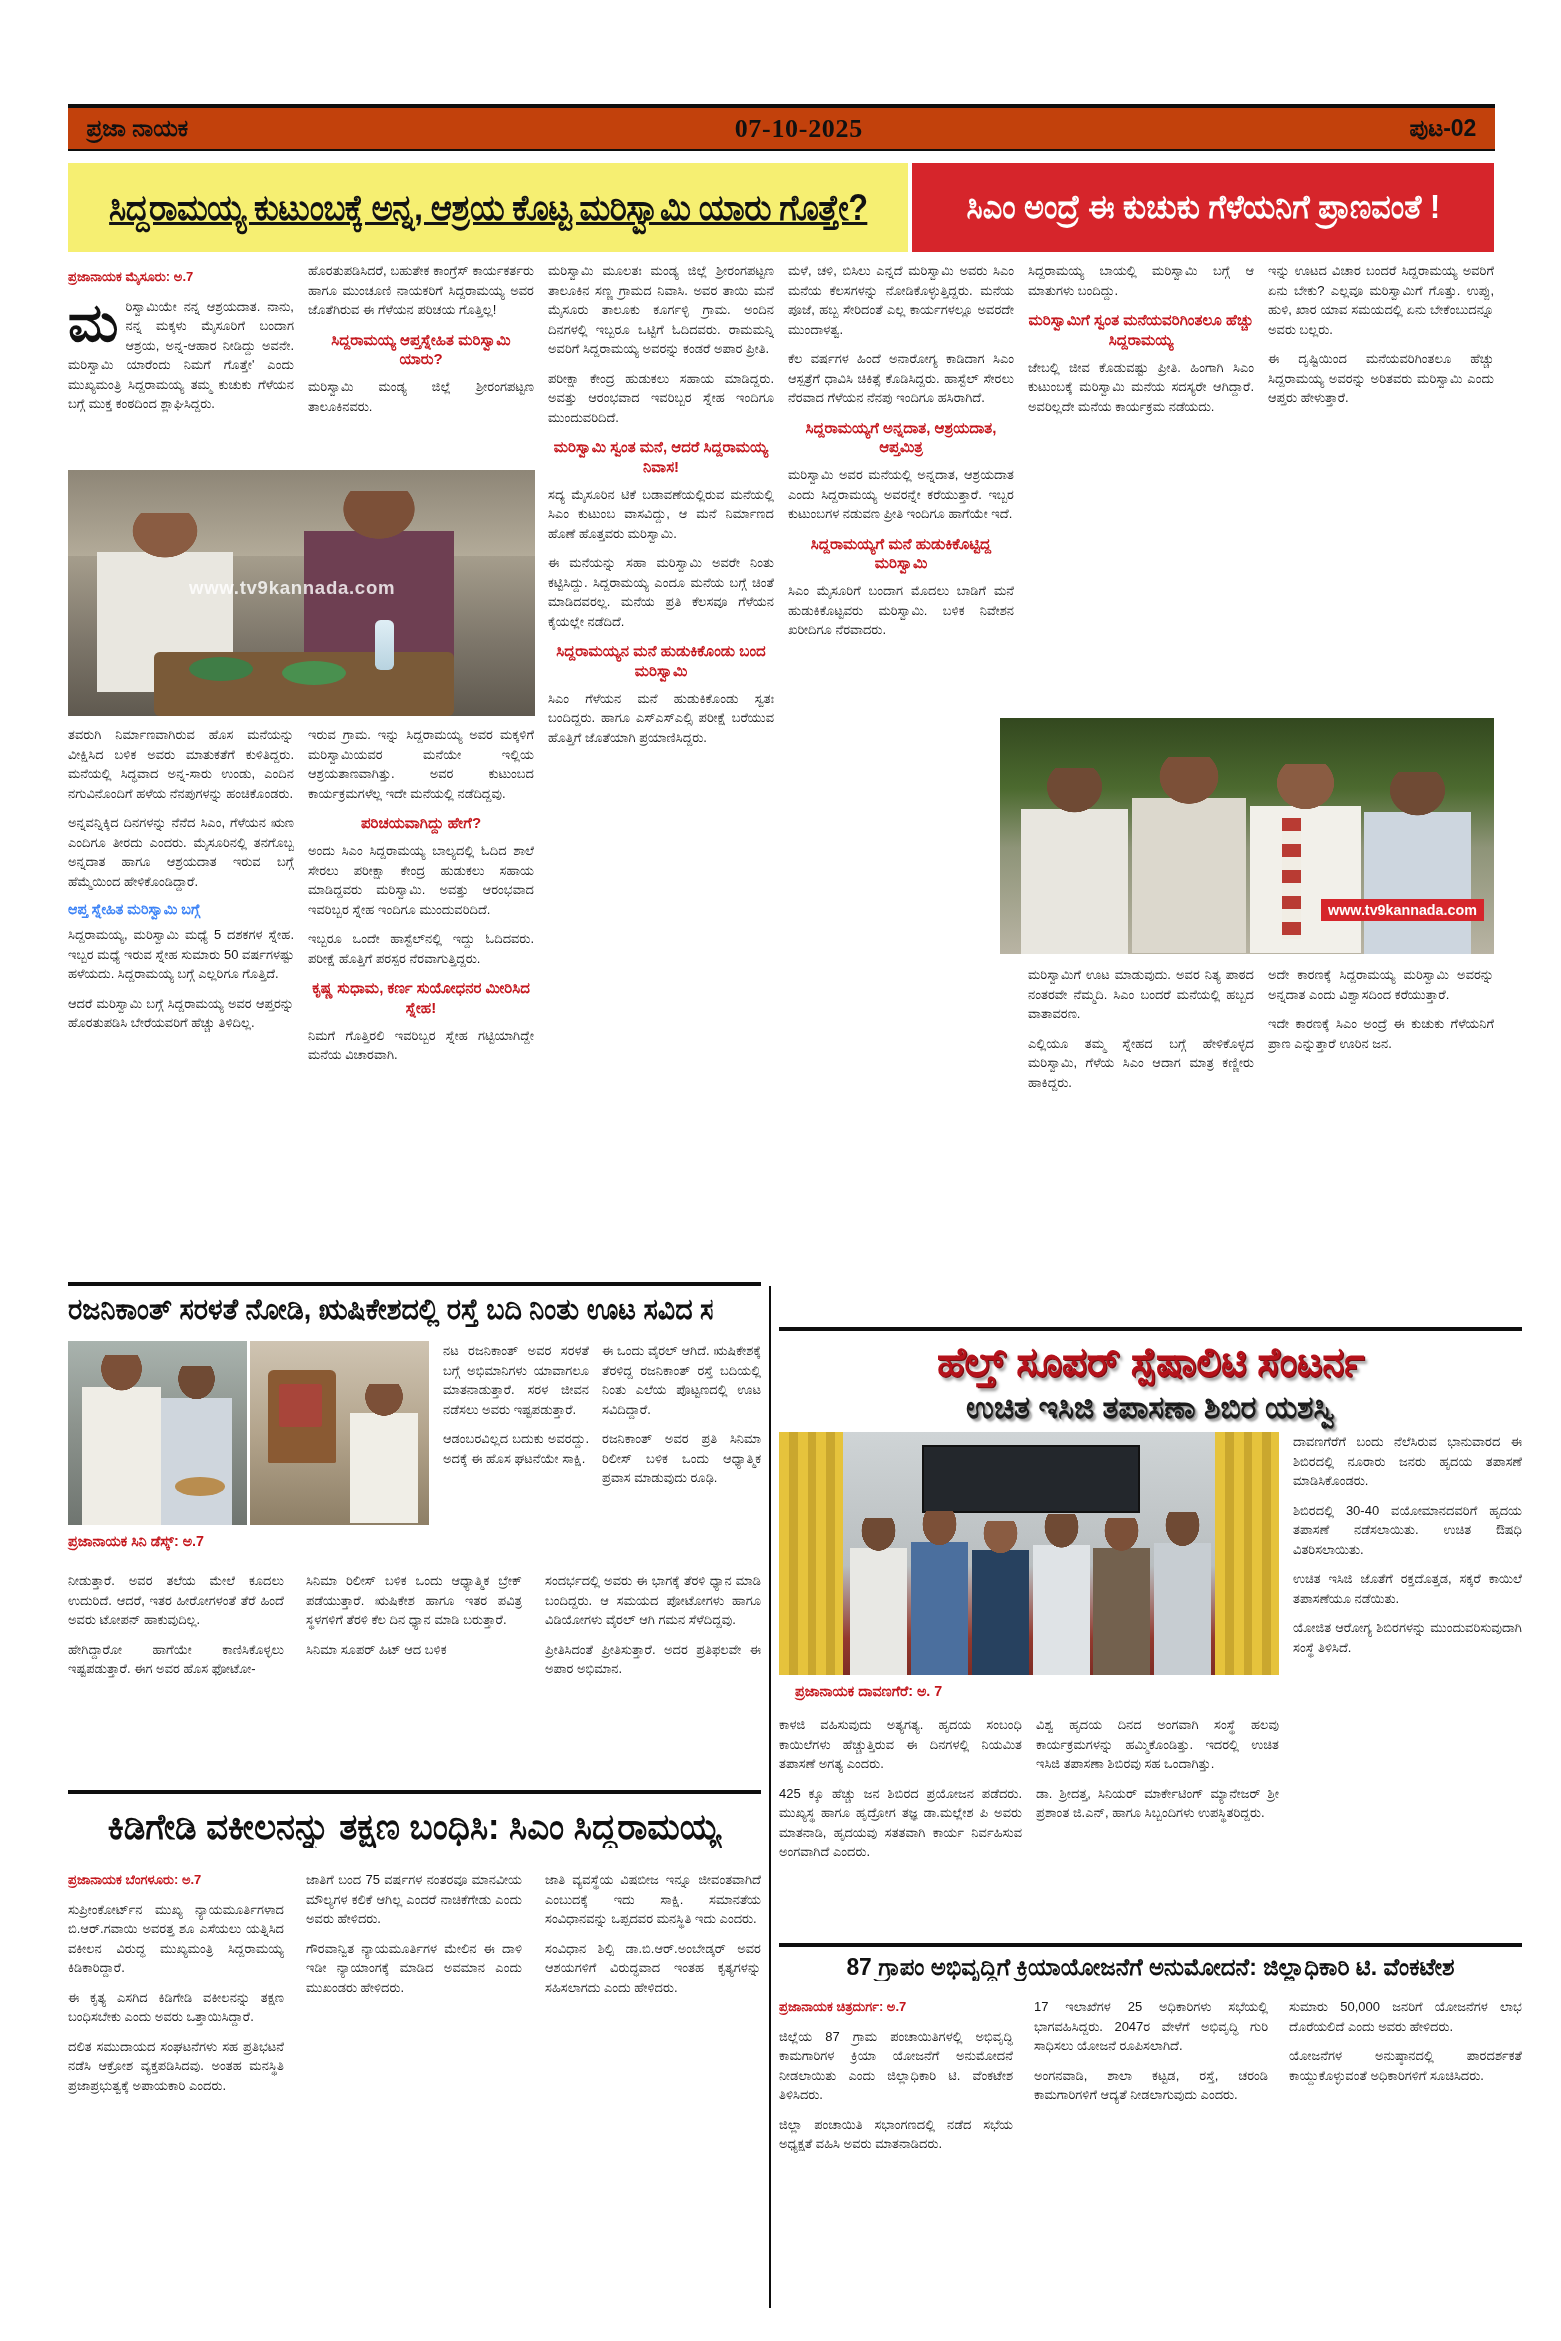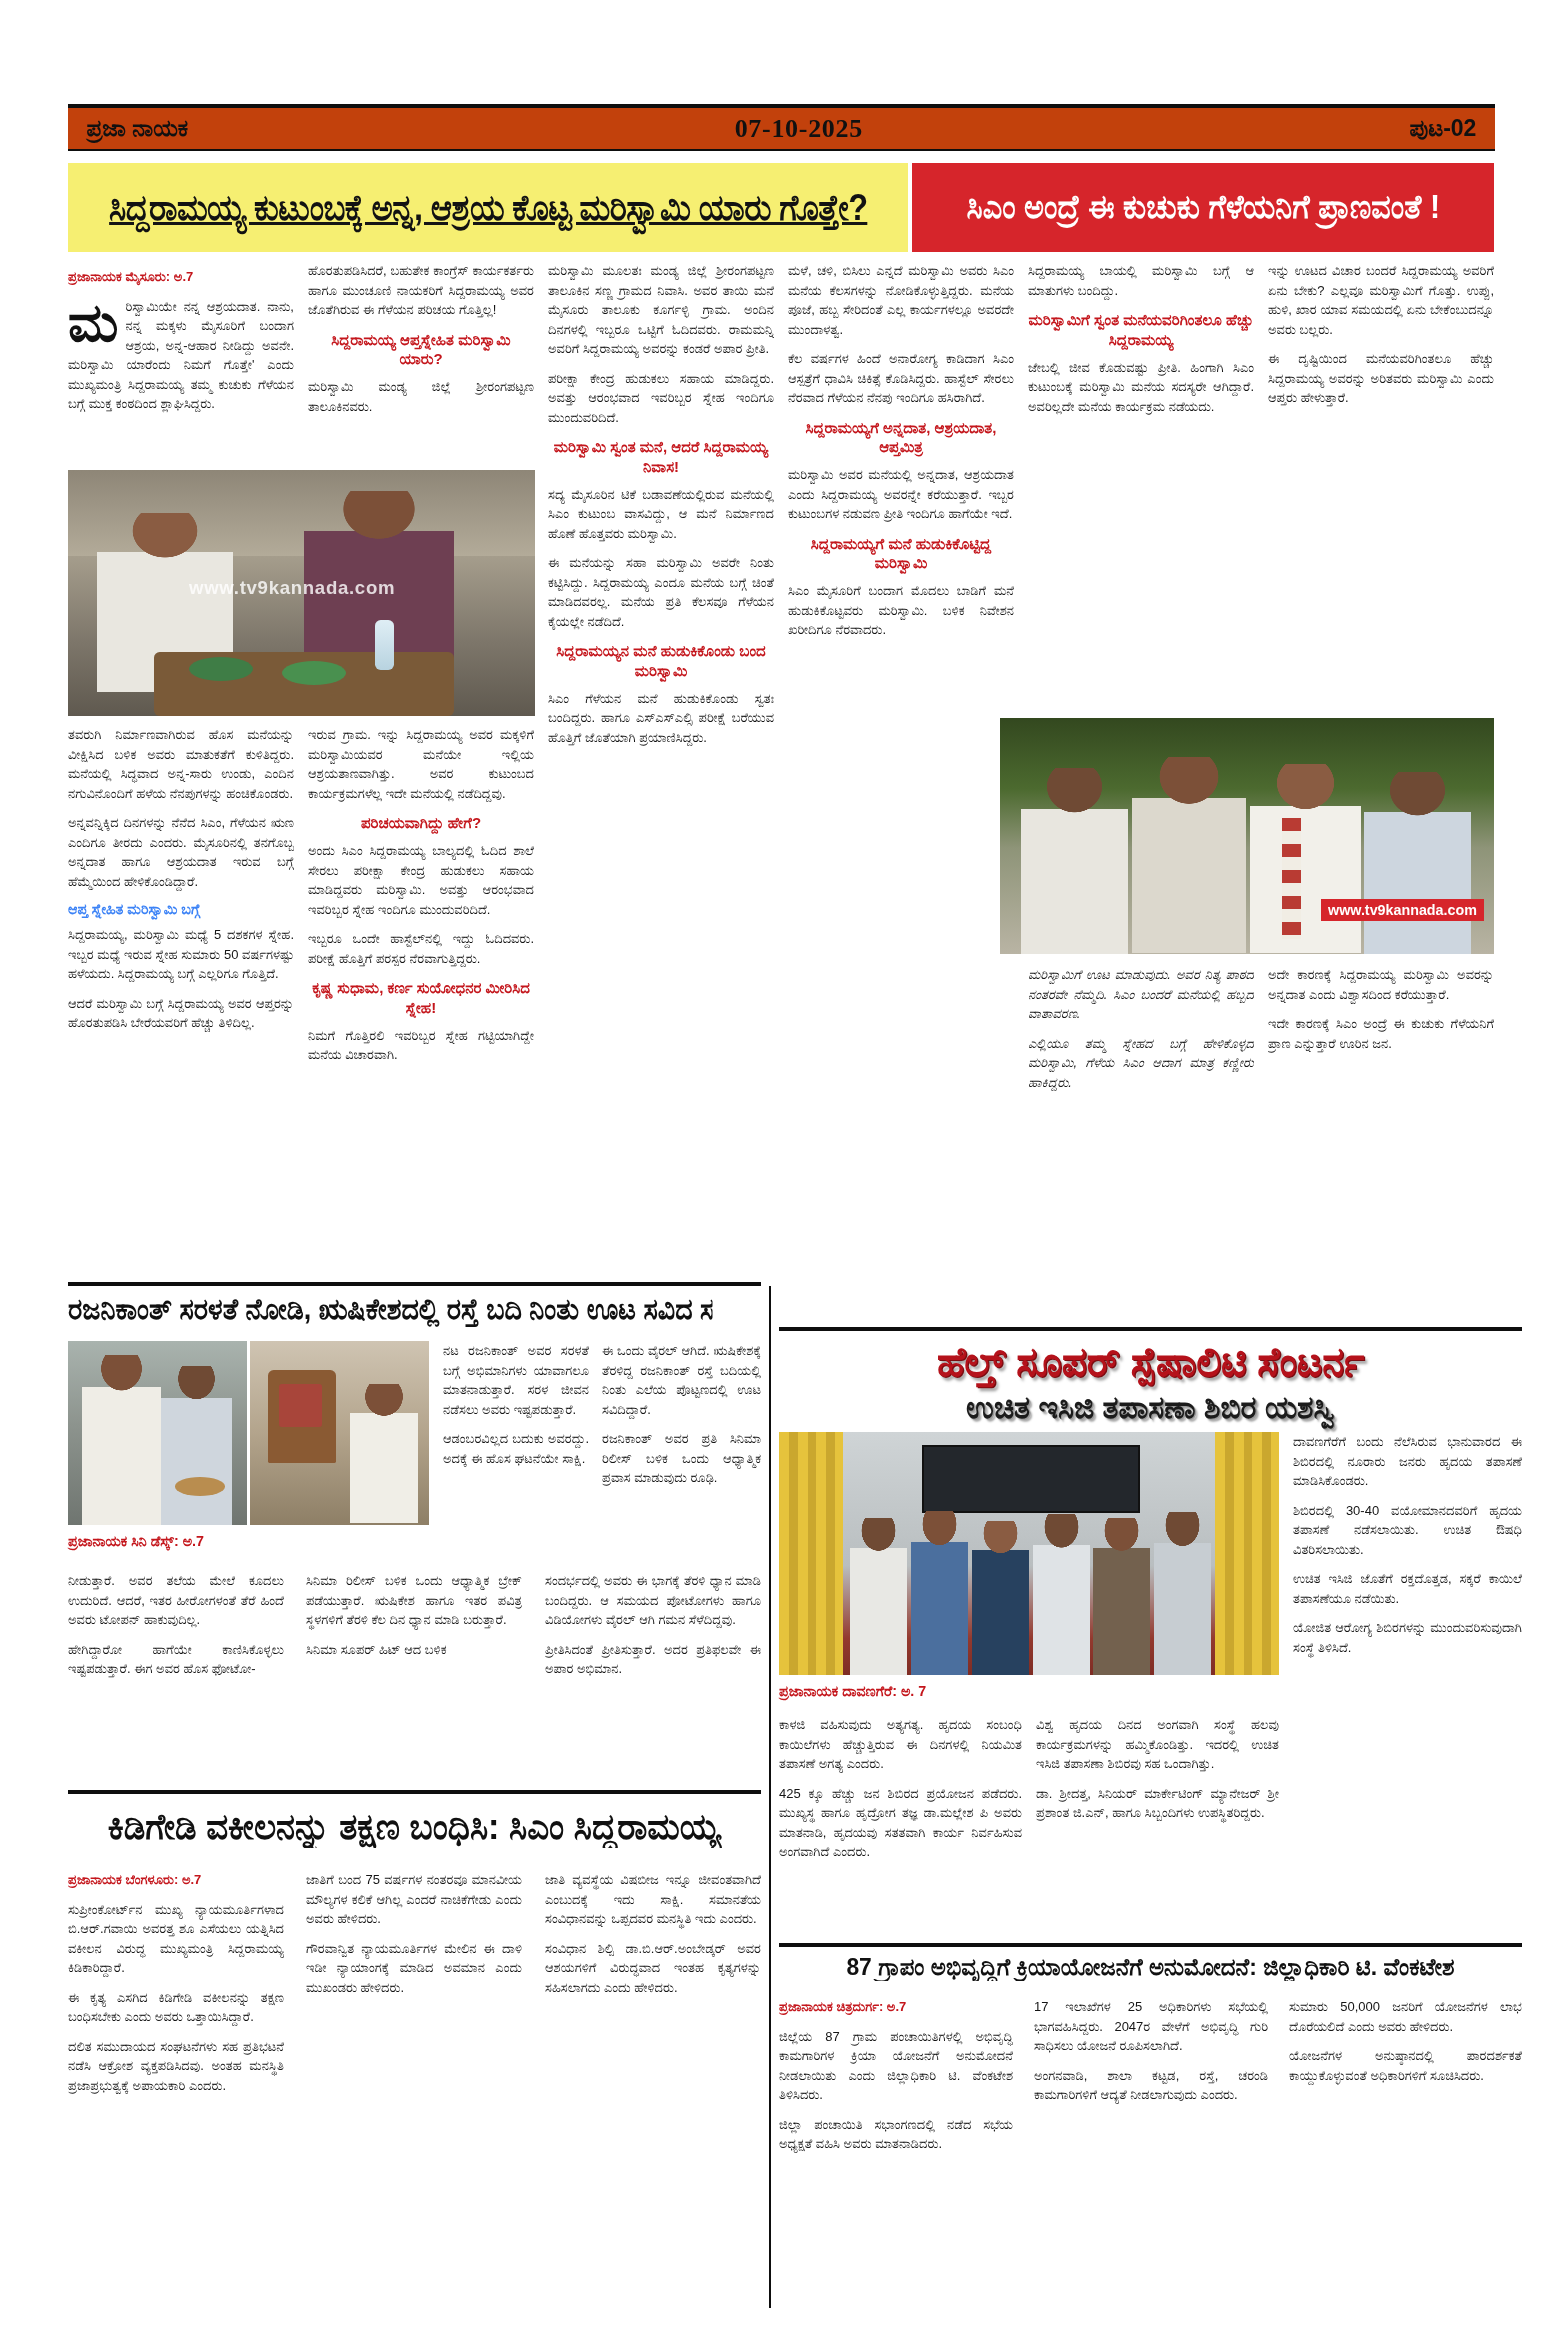--- a/index.html
+++ b/index.html
@@ -127,21 +127,21 @@
 
     <div class="photo" style="left:932px;top:457px;width:494px;height:236px;background:linear-gradient(180deg,#33481f 0%,#4c6a2f 30%,#8e9478 55%,#b9b4a4 100%);">
       <div class="person" style="left:21.4px;top:50px;width:107px;height:186px;background:radial-gradient(ellipse 26% 14% at 50% 10%,#6f4a34 98%,transparent),linear-gradient(180deg,transparent 22%,#e8e6df 22%);"></div>
       <div class="person" style="left:132px;top:39px;width:114px;height:196px;background:radial-gradient(ellipse 26% 14% at 50% 10%,#7c5038 98%,transparent),linear-gradient(180deg,transparent 21%,#dcd8cd 21%);"></div>
       <div class="person" style="left:250px;top:46px;width:111px;height:189px;background:radial-gradient(ellipse 26% 14% at 50% 10%,#8a5c42 98%,transparent),linear-gradient(180deg,transparent 22%,#f2f0ea 22%);"></div>
       <div class="abs" style="left:282px;top:100px;width:18.6px;height:121px;background:repeating-linear-gradient(180deg,#b93b33 0 13px,#f1ede4 13px 26px);"></div>
       <div class="person" style="left:364px;top:54px;width:107px;height:182px;background:radial-gradient(ellipse 26% 14% at 50% 10%,#6f4a34 98%,transparent),linear-gradient(180deg,transparent 22%,#cdd6df 22%);"></div>
       <div class="wm-chip" style="right:10px;bottom:33px;">www.tv9kannada.com</div>
     </div>
 
-    <div class="abs tcol" style="left:960px;top:704px;width:226px;height:293px;font-style:italic;">
+    <div class="abs tcol" style="left:960px;top:704px;width:226px;height:293px;">
       <p>ಮರಿಸ್ವಾಮಿಗೆ ಊಟ ಮಾಡುವುದು. ಅವರ ನಿತ್ಯ ಪಾಠದ ನಂತರವೇ ನೆಮ್ಮದಿ. ಸಿಎಂ ಬಂದರೆ ಮನೆಯಲ್ಲಿ ಹಬ್ಬದ ವಾತಾವರಣ.</p>
       <p>ಎಲ್ಲಿಯೂ ತಮ್ಮ ಸ್ನೇಹದ ಬಗ್ಗೆ ಹೇಳಿಕೊಳ್ಳದ ಮರಿಸ್ವಾಮಿ, ಗೆಳೆಯ ಸಿಎಂ ಆದಾಗ ಮಾತ್ರ ಕಣ್ಣೀರು ಹಾಕಿದ್ದರು.</p>
     </div>
 
     <div class="abs tcol" style="left:1200px;top:704px;width:226px;height:293px;">
       <p>ಅದೇ ಕಾರಣಕ್ಕೆ ಸಿದ್ದರಾಮಯ್ಯ ಮರಿಸ್ವಾಮಿ ಅವರನ್ನು ಅನ್ನದಾತ ಎಂದು ವಿಶ್ವಾಸದಿಂದ ಕರೆಯುತ್ತಾರೆ.</p>
       <p>ಇದೇ ಕಾರಣಕ್ಕೆ ಸಿಎಂ ಅಂದ್ರೆ ಈ ಕುಚುಕು ಗೆಳೆಯನಿಗೆ ಪ್ರಾಣ ಎನ್ನುತ್ತಾರೆ ಊರಿನ ಜನ.</p>
     </div>
   </div>
 
@@ -215,21 +215,21 @@
       <div class="abs" style="left:0;top:0;width:64px;height:243px;background:repeating-linear-gradient(90deg,#e6c33c 0 10px,#caa72e 10px 18.6px);"></div>
       <div class="abs" style="right:0;top:0;width:64px;height:243px;background:repeating-linear-gradient(90deg,#e6c33c 0 10px,#caa72e 10px 18.6px);"></div>
       <div class="abs" style="left:143px;top:13px;width:214px;height:64px;background:#23272c;border:2.1px solid #111;"></div>
       <div class="person" style="left:71px;top:86px;width:57px;height:157px;background:radial-gradient(ellipse 30% 13% at 50% 8%,#6f4a34 98%,transparent),linear-gradient(180deg,transparent 19%,#e8e8e4 19%);"></div>
       <div class="person" style="left:132px;top:79px;width:57px;height:164px;background:radial-gradient(ellipse 30% 13% at 50% 8%,#7c5038 98%,transparent),linear-gradient(180deg,transparent 19%,#4b6f9e 19%);"></div>
       <div class="person" style="left:193px;top:89px;width:57px;height:154px;background:radial-gradient(ellipse 30% 13% at 50% 8%,#8a5c42 98%,transparent),linear-gradient(180deg,transparent 19%,#27415f 19%);"></div>
       <div class="person" style="left:254px;top:82px;width:57px;height:161px;background:radial-gradient(ellipse 30% 13% at 50% 8%,#6f4a34 98%,transparent),linear-gradient(180deg,transparent 19%,#dfe3e6 19%);"></div>
       <div class="person" style="left:314px;top:86px;width:57px;height:157px;background:radial-gradient(ellipse 30% 13% at 50% 8%,#7c5038 98%,transparent),linear-gradient(180deg,transparent 19%,#73614e 19%);"></div>
       <div class="person" style="left:375px;top:80px;width:57px;height:163px;background:radial-gradient(ellipse 30% 13% at 50% 8%,#6f4a34 98%,transparent),linear-gradient(180deg,transparent 19%,#c7cdd2 19%);"></div>
     </div>
-    <div class="abs byline" style="left:0;top:397px;width:500px;">ಪ್ರಜಾನಾಯಕ ದಾವಣಗೆರೆ: ಅ. 7</div>
+    <div class="abs byline" style="left:16px;top:397px;width:500px;">ಪ್ರಜಾನಾಯಕ ದಾವಣಗೆರೆ: ಅ. 7</div>
 
     <div class="abs tcol" style="left:514px;top:146px;width:229px;height:511px;">
       <p>ದಾವಣಗೆರೆಗೆ ಬಂದು ನೆಲೆಸಿರುವ ಭಾನುವಾರದ ಈ ಶಿಬಿರದಲ್ಲಿ ನೂರಾರು ಜನರು ಹೃದಯ ತಪಾಸಣೆ ಮಾಡಿಸಿಕೊಂಡರು.</p>
       <p>ಶಿಬಿರದಲ್ಲಿ 30-40 ವಯೋಮಾನದವರಿಗೆ ಹೃದಯ ತಪಾಸಣೆ ನಡೆಸಲಾಯಿತು. ಉಚಿತ ಔಷಧಿ ವಿತರಿಸಲಾಯಿತು.</p>
       <p>ಉಚಿತ ಇಸಿಜಿ ಜೊತೆಗೆ ರಕ್ತದೊತ್ತಡ, ಸಕ್ಕರೆ ಕಾಯಿಲೆ ತಪಾಸಣೆಯೂ ನಡೆಯಿತು.</p>
       <p>ಯೋಜಿತ ಆರೋಗ್ಯ ಶಿಬಿರಗಳನ್ನು ಮುಂದುವರಿಸುವುದಾಗಿ ಸಂಸ್ಥೆ ತಿಳಿಸಿದೆ.</p>
     </div>
     <div class="abs tcol" style="left:0;top:429px;width:243px;height:229px;">
       <p>ಕಾಳಜಿ ವಹಿಸುವುದು ಅತ್ಯಗತ್ಯ. ಹೃದಯ ಸಂಬಂಧಿ ಕಾಯಿಲೆಗಳು ಹೆಚ್ಚುತ್ತಿರುವ ಈ ದಿನಗಳಲ್ಲಿ ನಿಯಮಿತ ತಪಾಸಣೆ ಅಗತ್ಯ ಎಂದರು.</p>
       <p>425 ಕ್ಕೂ ಹೆಚ್ಚು ಜನ ಶಿಬಿರದ ಪ್ರಯೋಜನ ಪಡೆದರು. ಮುಖ್ಯಸ್ಥ ಹಾಗೂ ಹೃದ್ರೋಗ ತಜ್ಞ ಡಾ.ಮಲ್ಲೇಶ ಪಿ ಅವರು ಮಾತನಾಡಿ, ಹೃದಯವು ಸತತವಾಗಿ ಕಾರ್ಯ ನಿರ್ವಹಿಸುವ ಅಂಗವಾಗಿದೆ ಎಂದರು.</p>

